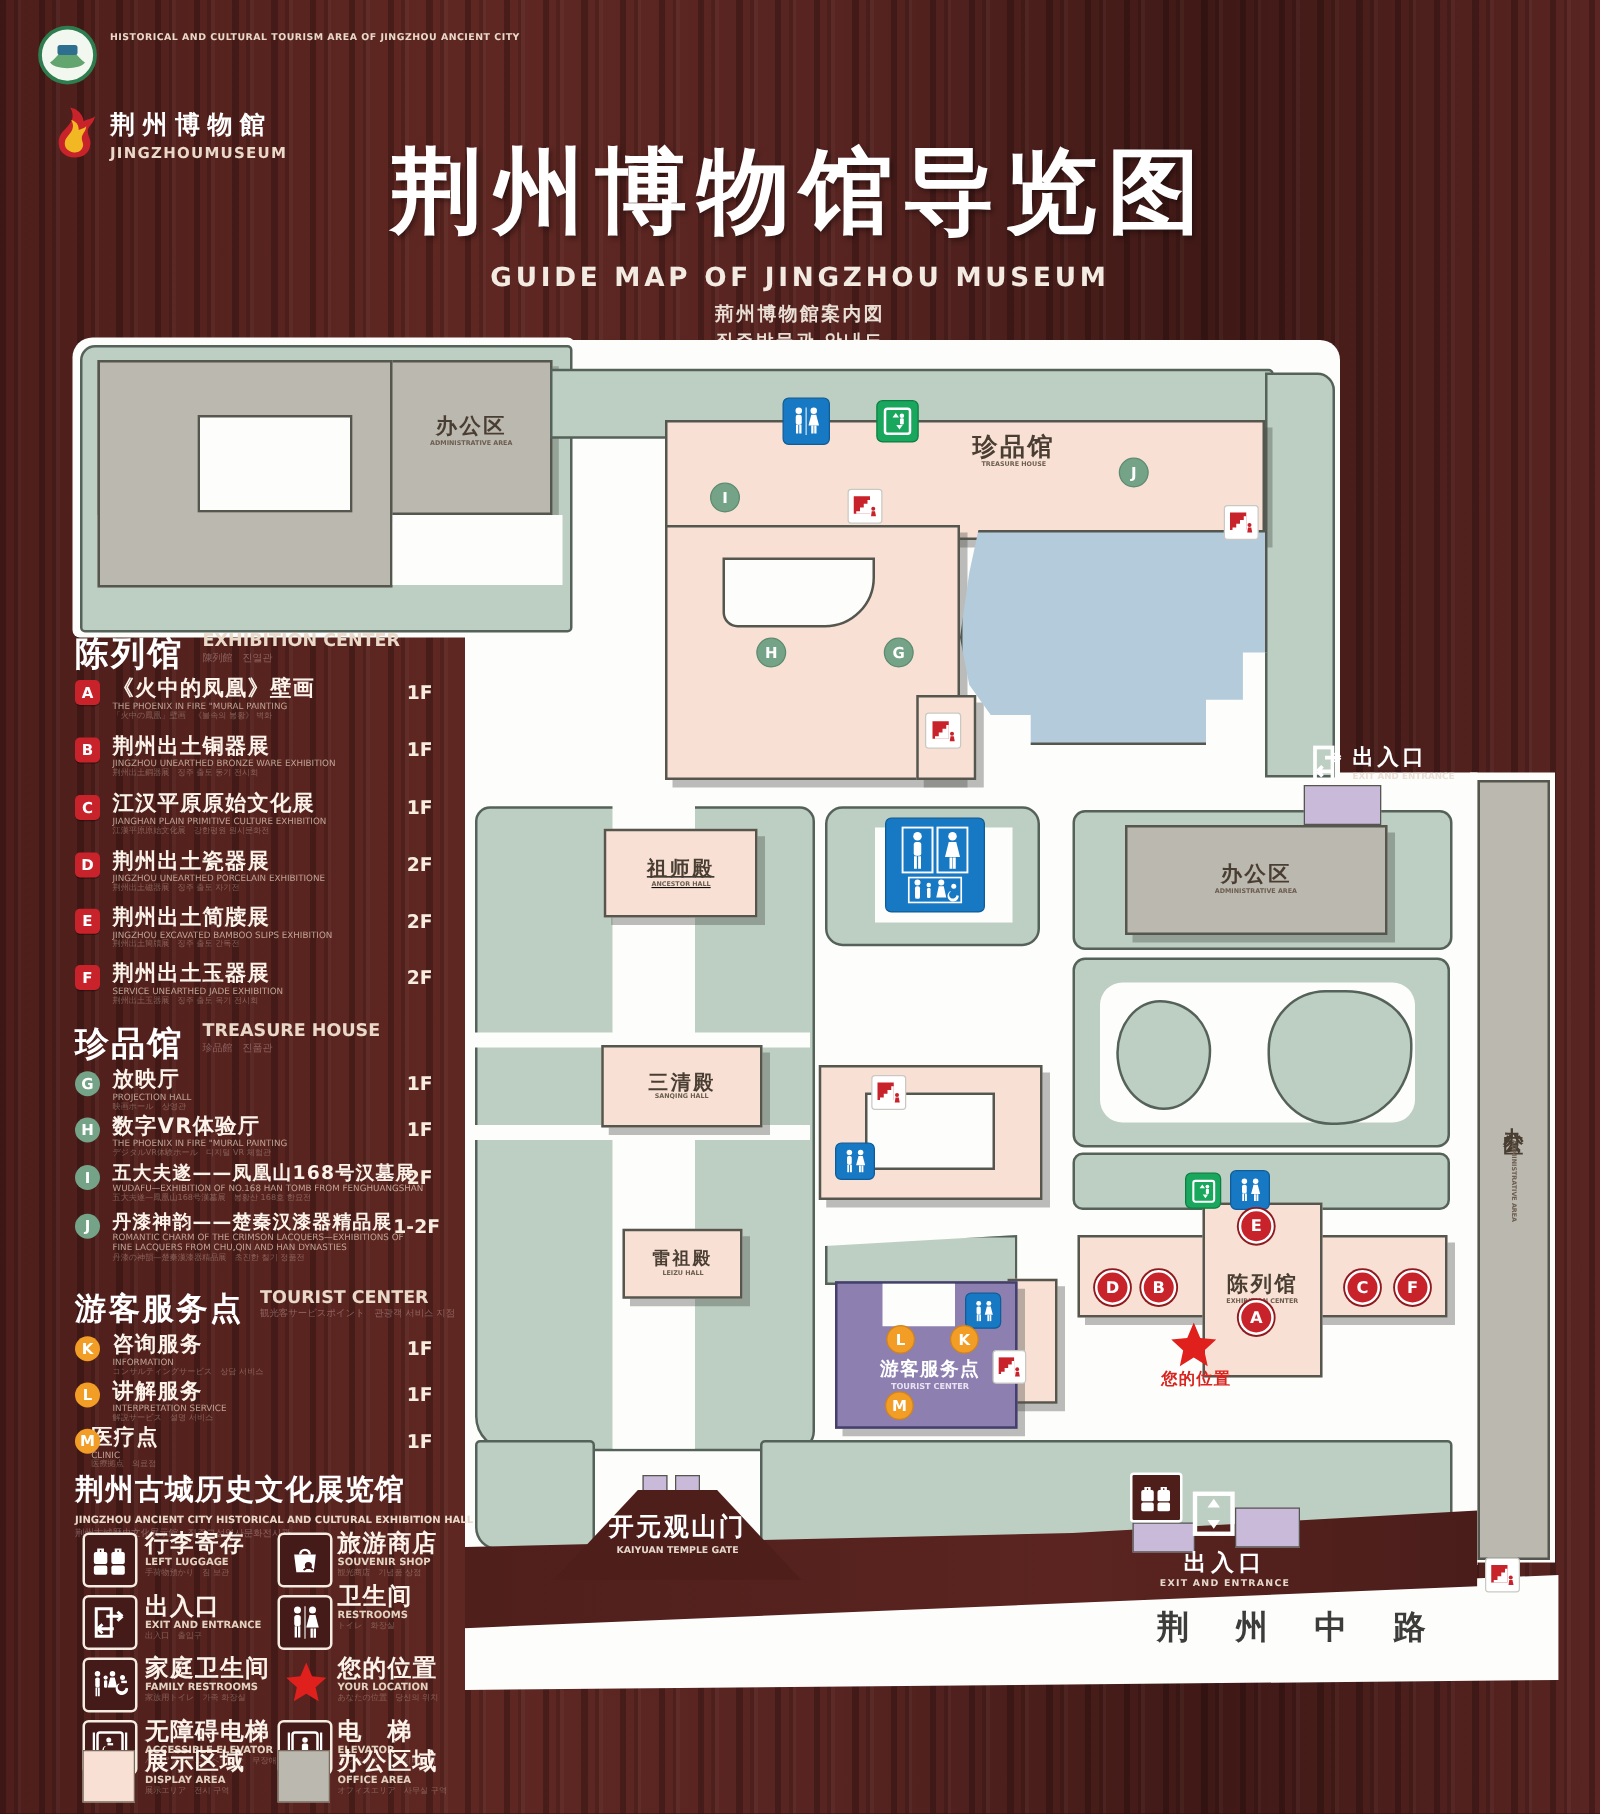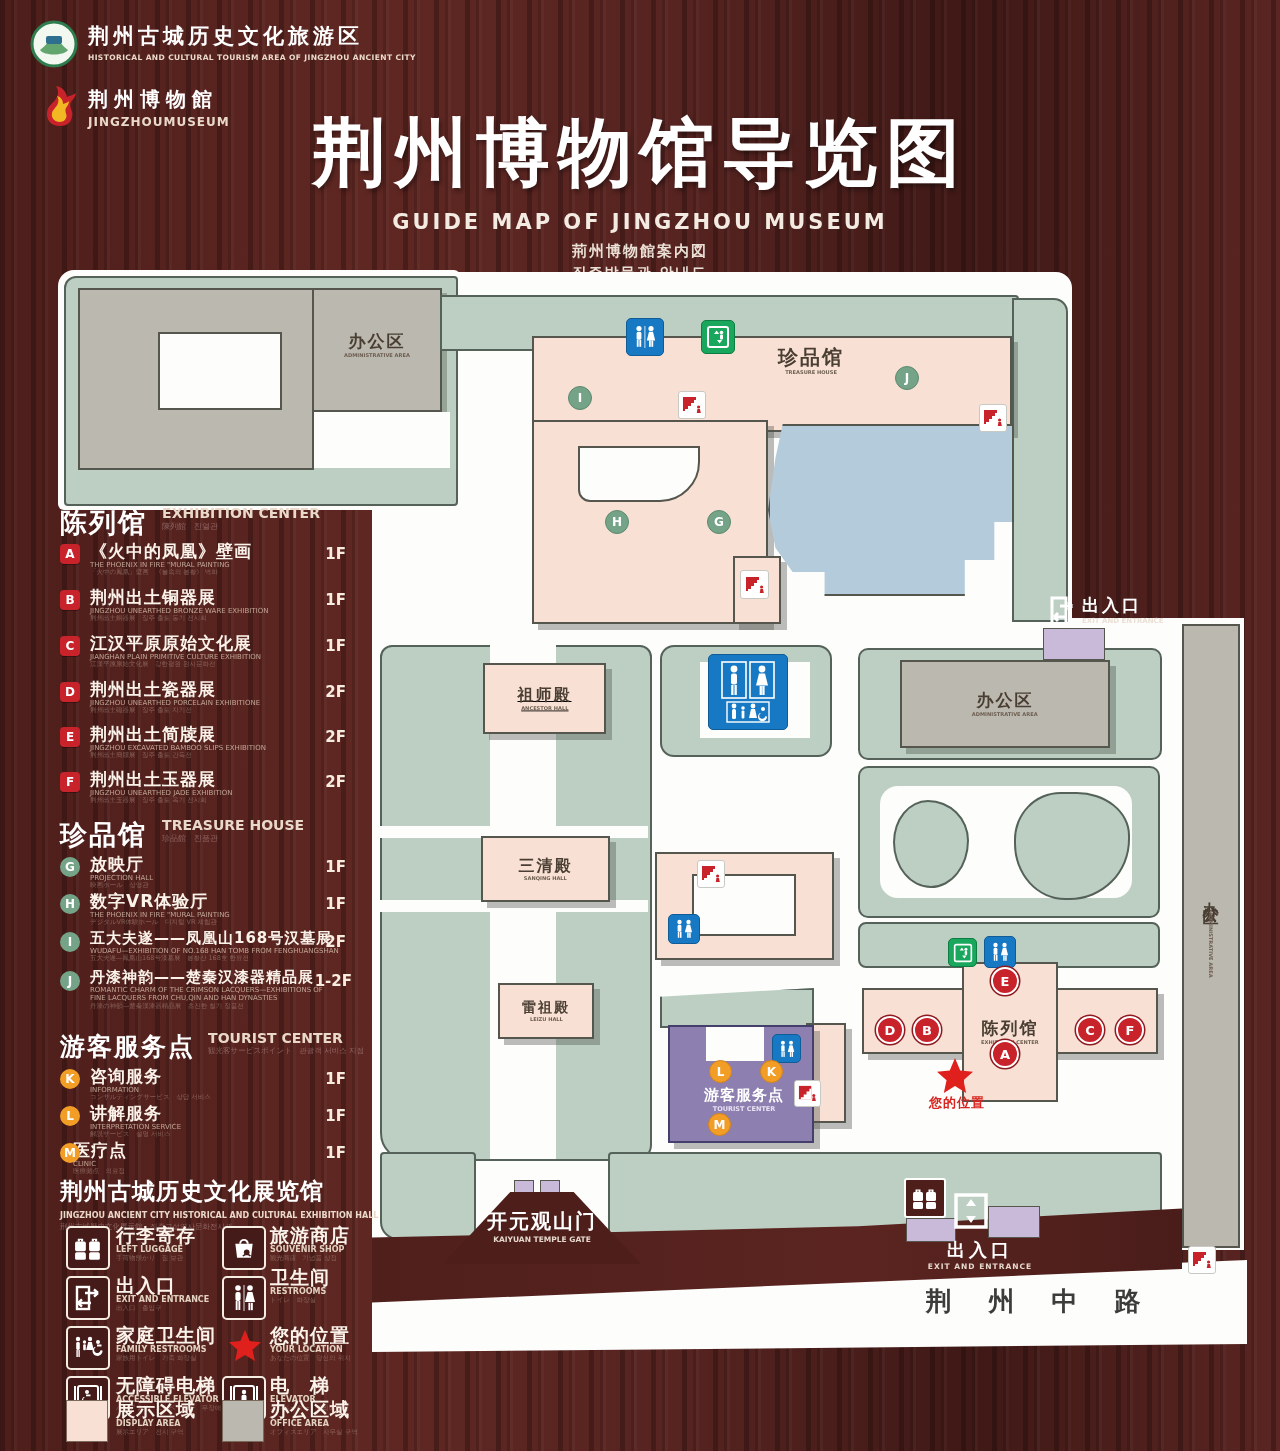--- a/index.html
+++ b/index.html
@@ -52,21 +52,20 @@
 <div class="stage">
 
   <div class="abs" style="left:30px;top:20px;width:48px;height:48px;">
     <svg width="48" height="48" viewBox="0 0 48 48">
       <circle cx="24" cy="24" r="22" fill="#f2f7f0" stroke="#2e7d4f" stroke-width="3"></circle>
       <path d="M10 30c6-4 10-12 14-12s8 8 14 12c-4 6-24 6-28 0z" fill="#63a56f"></path>
       <rect x="16" y="16" width="16" height="8" rx="2" fill="#2e6e8e"></rect>
     </svg>
   </div>
   <div class="abs" style="left:88px;top:22px;">
-    <div class="legend-zh" style="font-size:21px;letter-spacing:4px;">荆州古城历史文化旅游区</div>
     <div class="legend-en" style="font-size:7.5px;letter-spacing:.4px;margin-top:3px;">HISTORICAL AND CULTURAL TOURISM AREA OF JINGZHOU ANCIENT CITY</div>
   </div>
   <div class="abs" style="left:40px;top:82px;width:40px;height:46px;">
     <svg width="40" height="46" viewBox="0 0 40 46">
       <path d="M20 44c-9 0-14-6-13-14 1-7 7-9 10-15 2-4 1-8-1-11 6 1 10 5 11 11 3-2 5-1 9-4-1 5-3 6-5 9-3 5 3 9 1 15-1 6-6 9-12 9z" fill="#c8222b"></path>
       <path d="M19 40c-5-1-8-4-7-9 1-4 5-6 6-10 1-3 0-5-1-7 4 1 6 4 6 8 2-1 4-1 6-3 0 3-2 5-3 7-2 4 2 7 0 10-1 3-4 4-7 4z" fill="#f2b824"></path>
     </svg>
   </div>
   <div class="abs" style="left:88px;top:86px;">
     <div class="legend-zh" style="font-size:20px;letter-spacing:6px;">荆州博物館</div>
@@ -433,21 +432,21 @@
       <div class="item-zh">荆州出土简牍展</div>
       <div class="item-en">JINGZHOU EXCAVATED BAMBOO SLIPS EXHIBITION</div>
       <div class="item-sub">荆州出土簡牘展　징주 출토 간독전</div>
     </div>
     <span class="floor" style="position:absolute;right:14px;top:2px;">2F</span>
   </div>
   <div class="abs" style="left:60px;top:771px;width:300px;height:42px;">
     <span class="badge bsq">F</span>
     <div style="margin-left:30px;">
       <div class="item-zh">荆州出土玉器展</div>
-      <div class="item-en">JINGZHOU UNEARTHED JADE EXHIBITION</div>
+      <div class="item-en">SERVICE UNEARTHED JADE EXHIBITION</div>
       <div class="item-sub">荆州出土玉器展　징주 출토 옥기 전시회</div>
     </div>
     <span class="floor" style="position:absolute;right:14px;top:2px;">2F</span>
   </div>
 
   <div class="abs" style="left:60px;top:766px;width:300px;"></div>
   <div class="abs" style="left:60px;top:817px;width:300px;">
     <span class="legend-zh" style="font-size:27px;letter-spacing:2px;">珍品馆</span>
     <span style="display:inline-block;vertical-align:top;margin-left:10px;">
       <span class="legend-en" style="font-size:14px;display:block;">TREASURE HOUSE</span>

